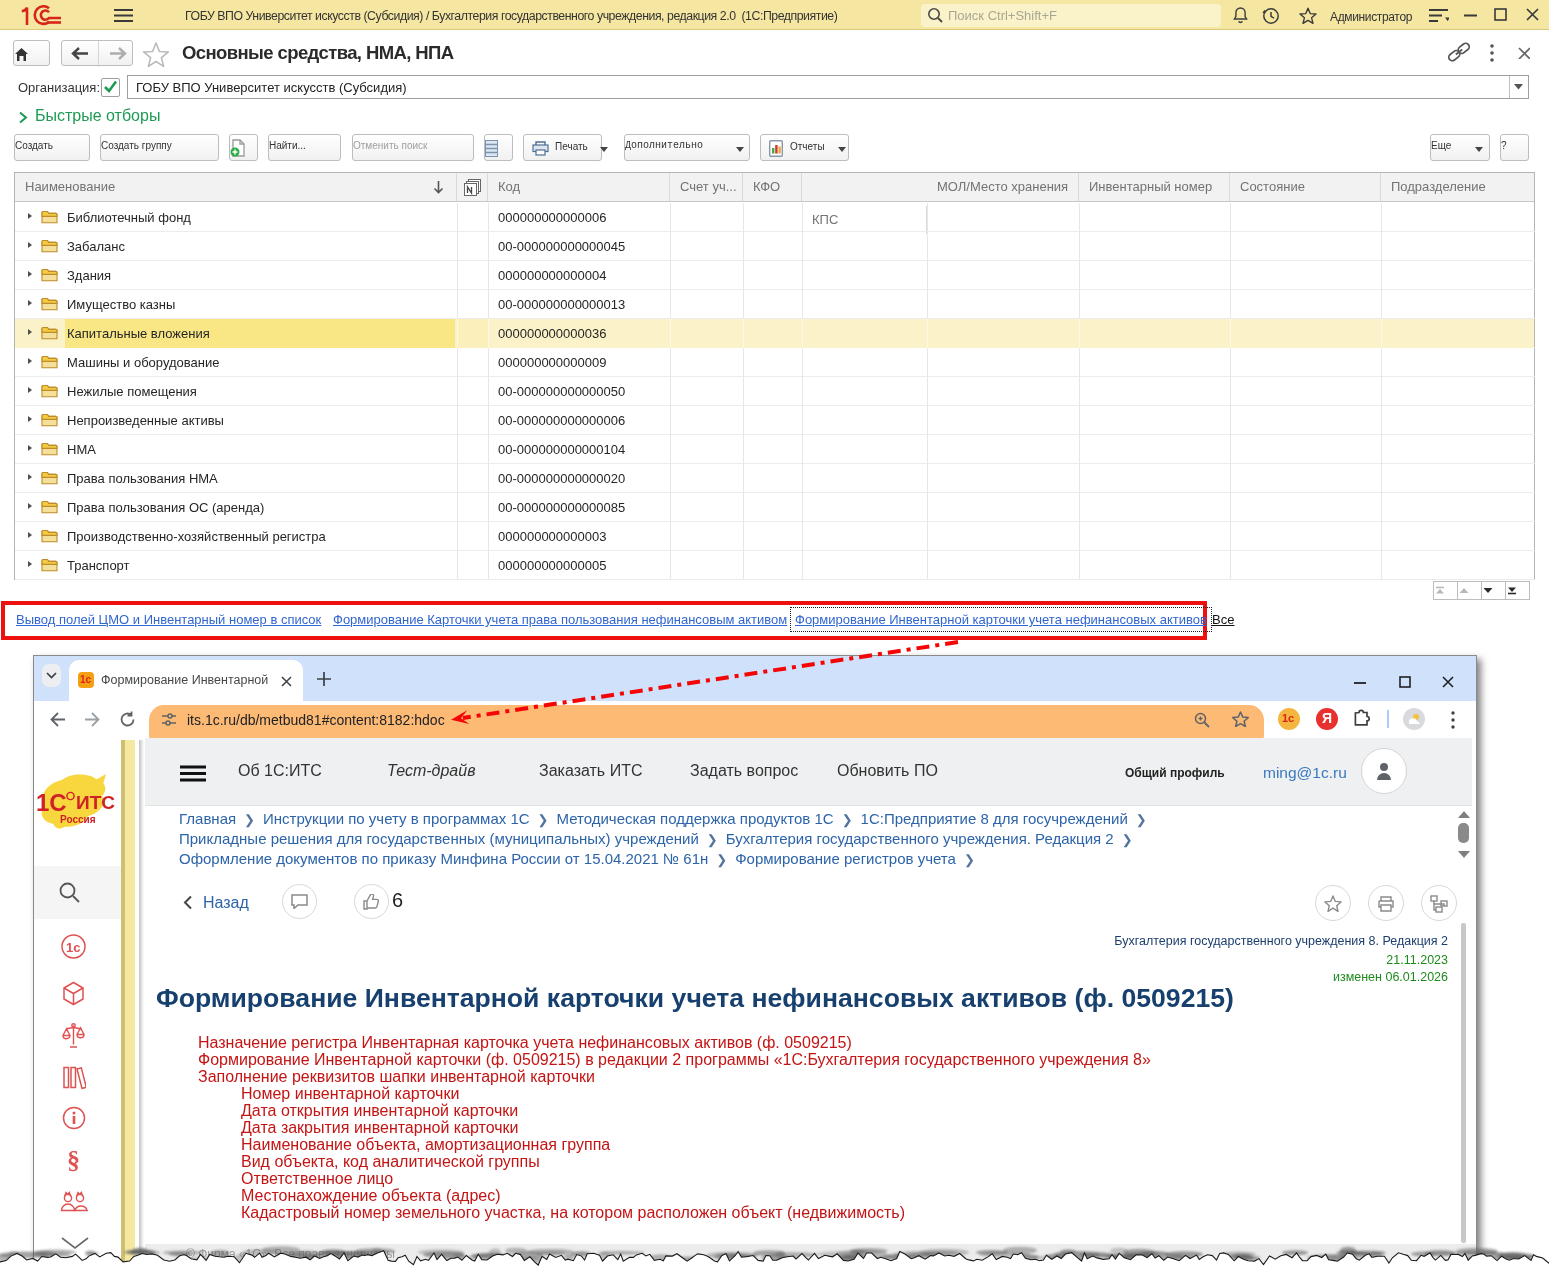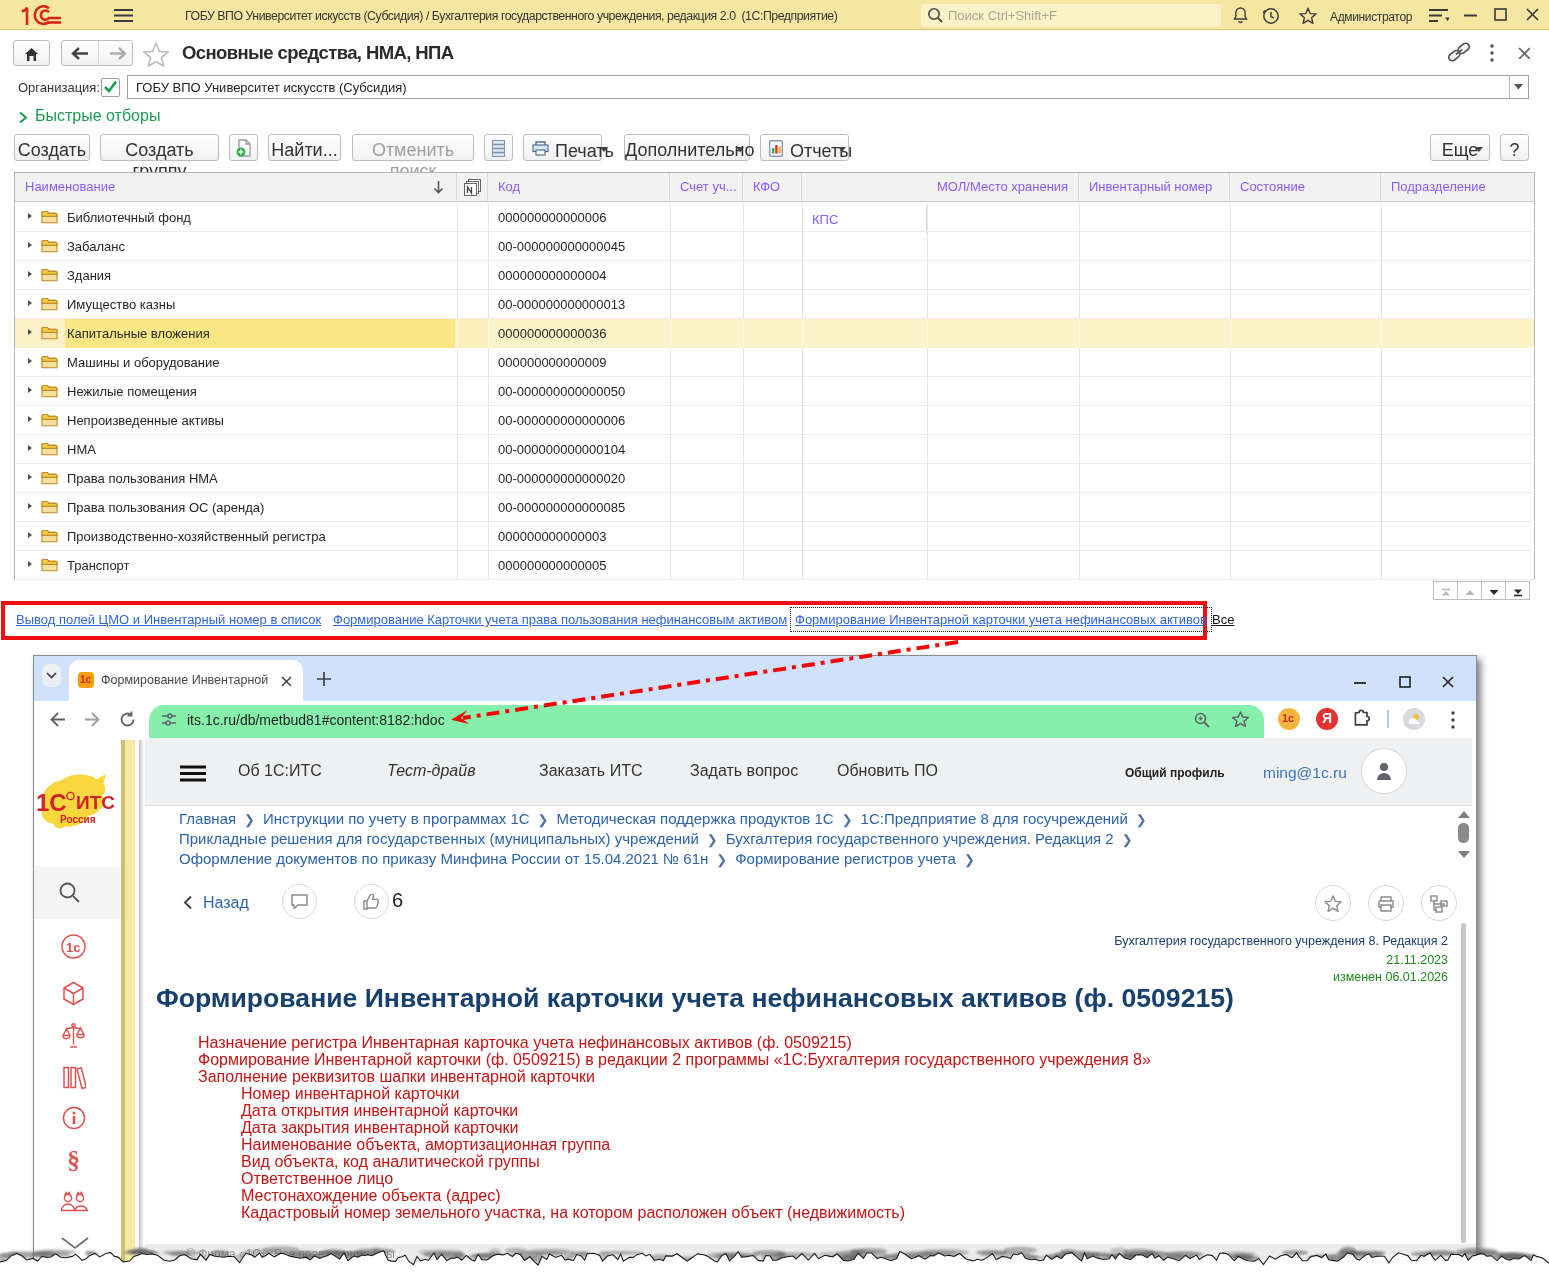--- a/index.html
+++ b/index.html
@@ -4,33 +4,33 @@
 *{margin:0;padding:0;box-sizing:border-box;}
 html,body{width:1549px;height:1277px;overflow:hidden;background:#fff;
   font-family:"Liberation Sans",sans-serif;}
 .abs{position:absolute;}
 
 #c1{position:absolute;left:0;top:0;width:1549px;height:650px;background:#fff;}
 #titlebar{position:absolute;left:0;top:0;width:1549px;height:30px;background:#f5e7a2;border-bottom:1px solid #d9c87c;}
 .tb-txt{position:absolute;top:9px;font-size:12.3px;color:#333;letter-spacing:-0.45px;}
 #srchbox{position:absolute;left:921px;top:4px;width:300px;height:23px;background:#faf3c9;border-radius:4px;}
 #srchbox span{position:absolute;left:27px;top:4px;font-size:13px;color:#a9a694;}
-.c1btn{position:absolute;background:linear-gradient(#ffffff,#f1f1f1);border:1px solid #bdbdbd;border-radius:3px;font-size:18px;color:#333;text-align:center;}
+.c1btn{position:absolute;background:linear-gradient(#ffffff,#f1f1f1);border:1px solid #bdbdbd;border-radius:3px;font-size:10px;color:#333;}
 .c1btn.dis{color:#a0a0a0;}
-.hdrcell{position:absolute;top:0;height:28px;border-right:1px solid #d9d9d9;font-size:13px;color:#8b5cf6;padding:6px 0 0 10px;overflow:hidden;white-space:nowrap;}
+.hdrcell{position:absolute;top:0;height:28px;border-right:1px solid #d9d9d9;font-size:13px;color:#737373;padding:6px 0 0 10px;overflow:hidden;white-space:nowrap;}
 .row{position:absolute;left:0;width:1520px;height:29px;border-bottom:1px solid #ececec;font-size:13px;color:#262626;}
 .rname{position:absolute;left:52px;top:7px;white-space:nowrap;}
 .rcode{position:absolute;left:483px;top:7px;}
 .tri{position:absolute;left:13px;top:10px;width:0;height:0;border-left:4.5px solid #4f4f4f;border-top:3.5px solid transparent;border-bottom:3.5px solid transparent;}
 .lnk{color:#3166d0;text-decoration:underline;font-size:13px;white-space:nowrap;}
 
 #bw{position:absolute;left:33px;top:655px;width:1444px;height:640px;background:#fff;box-shadow:4px 4px 7px rgba(0,0,0,.5);border:1px solid #8a8a8a;}
 #tabbar{position:absolute;left:0;top:0;width:1442px;height:45px;background:#d0e2fb;}
 #btoolbar{position:absolute;left:0;top:45px;width:1442px;height:37px;background:#fff;}
-#omni{position:absolute;left:115px;top:4px;width:1115px;height:45px;background:#86efac;border-radius:15px;}
+#omni{position:absolute;left:115px;top:4px;width:1115px;height:45px;background:#fdba74;border-radius:15px;}
 
 #its{position:absolute;left:0;top:82px;width:1442px;height:558px;background:#fff;overflow:hidden;}
 #sidebar{position:absolute;left:0;top:0;width:87px;height:558px;background:#fff;}
 #ystrip{position:absolute;left:87px;top:2px;width:14px;height:556px;background:#f5e9a2;border-left:4px solid #cfc071;}
 #ystrip:after{content:"";position:absolute;left:14px;top:0;width:5px;height:556px;background:linear-gradient(90deg,rgba(120,120,120,.45),rgba(120,120,120,0));}
 #itsmain{position:absolute;left:111px;top:0;width:1331px;height:558px;background:#fff;}
 #itshdr{position:absolute;left:0;top:0;width:1327px;height:68px;background:#eef0f1;border-bottom:1px solid #e2e2e2;}
 .menuitem{position:absolute;top:24px;font-size:16px;color:#333;}
 #bcrumbs{position:absolute;left:0;top:69px;width:1327px;height:62px;background:#fff;overflow:hidden;font-size:15px;color:#2d64a9;line-height:19px;}
 .bc-sep{color:#51749f;padding:0 8px;font-size:13px;}
@@ -165,21 +165,21 @@
     <svg class="abs" style="left:8px;top:6px" width="17" height="15">
         <path d="M4 4 V1 h9 v3" fill="none" stroke="#4f6f93" stroke-width="1.4"></path>
         <rect x="1" y="4" width="15" height="6.5" fill="#dde6ee" stroke="#4f6f93" stroke-width="1.2"></rect>
         <rect x="4" y="9" width="9" height="5" fill="#fff" stroke="#4f6f93" stroke-width="1.2"></rect>
       </svg>
     <span style="position:absolute;left:31px;top:6px">Печать</span>
     <svg class="abs" style="left:76px;top:12px" width="8" height="5">
         <path d="M0 0 L4 5 L8 0 Z" fill="#444"></path>
       </svg>
   </div>
-  <div class="c1btn" style="left:624px;top:134px;width:126px;height:27px;padding-top:5px;">Дополнительно
+  <div class="c1btn" style="left:624px;top:134px;width:126px;height:27px;padding-top:5px;font-family:Liberation Mono, monospace;">Дополнительно
     <svg class="abs" style="left:111px;top:12px" width="8" height="5">
         <path d="M0 0 L4 5 L8 0 Z" fill="#444"></path>
       </svg>
   </div>
   <div class="c1btn" style="left:760px;top:134px;width:89px;height:27px;">
     <svg class="abs" style="left:8px;top:5px" width="14" height="17">
         <rect x="0.7" y="0.7" width="12.6" height="15.6" rx="1" fill="#fff" stroke="#8a98a8" stroke-width="1.4"></rect>
         <rect x="3" y="8" width="2.4" height="5.5" fill="#3fae49"></rect>
         <rect x="6.2" y="5" width="2.4" height="8.5" fill="#d8342e"></rect>
         <rect x="9.4" y="6.5" width="2.4" height="7" fill="#f0a73c"></rect>

